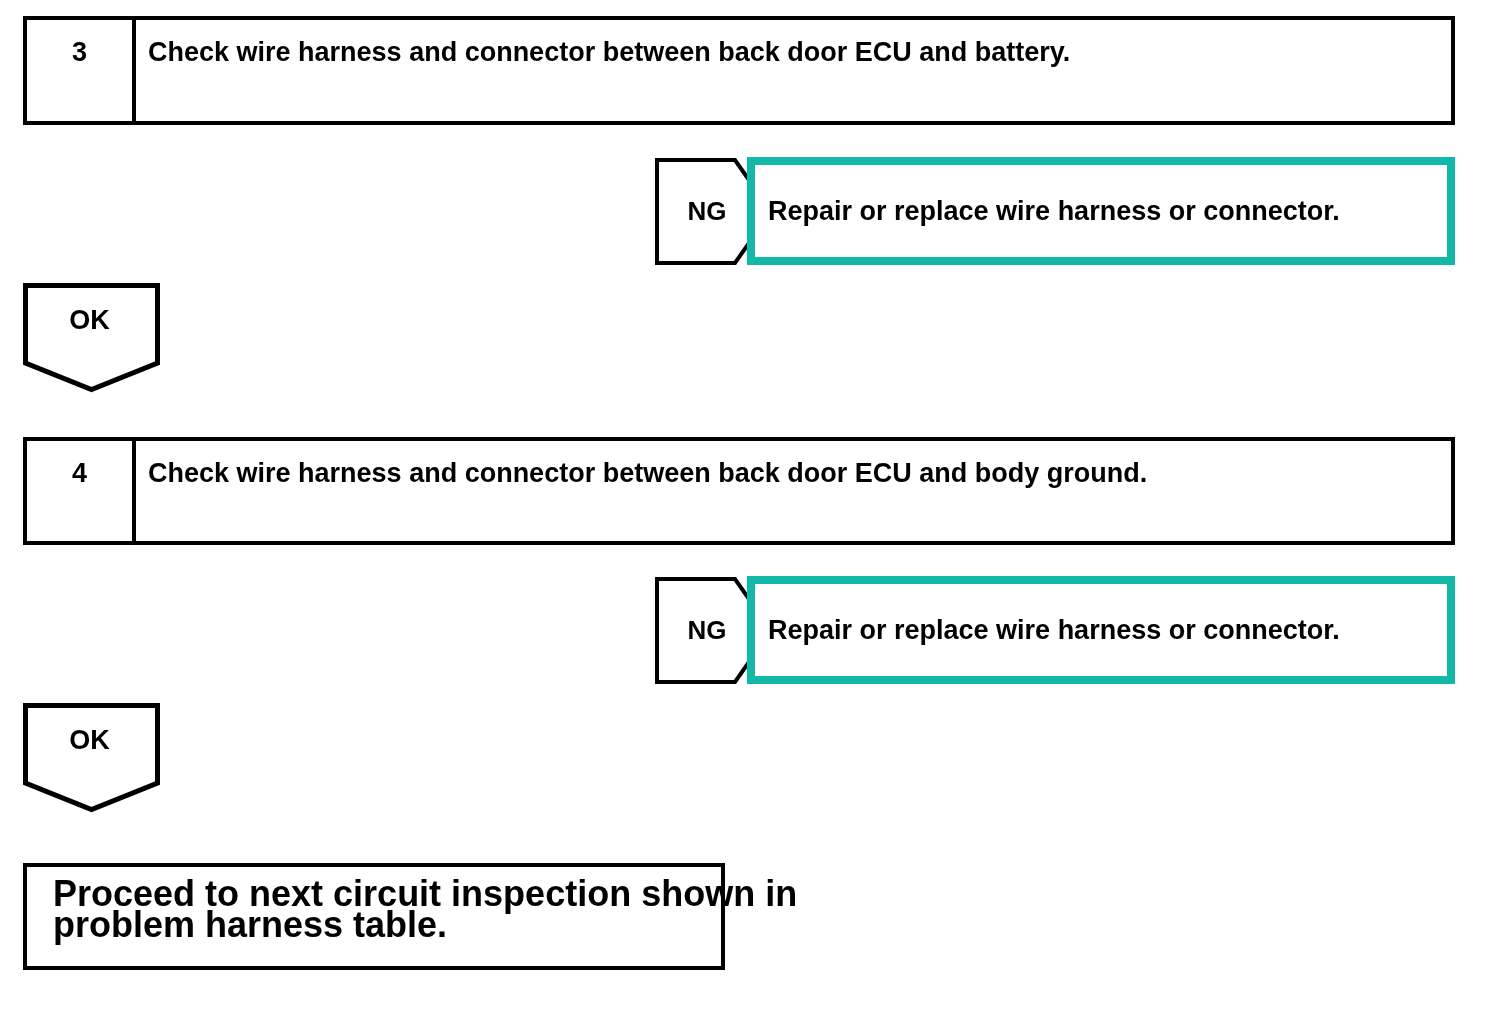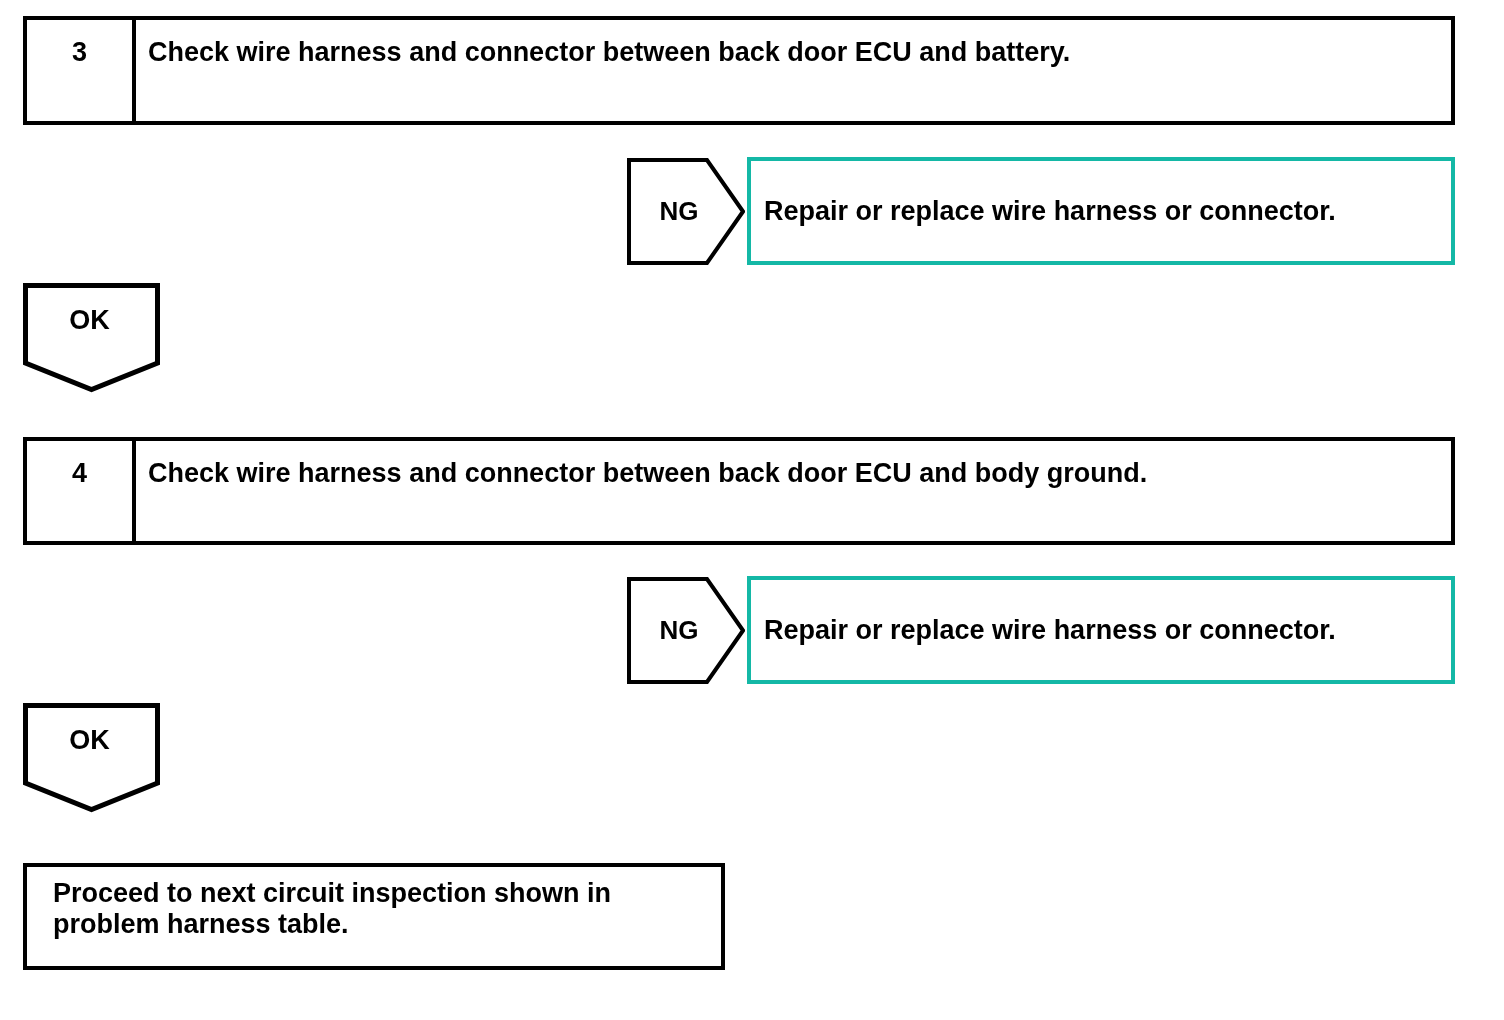--- a/index.html
+++ b/index.html
@@ -36,42 +36,42 @@
   .step-text {
     flex: 1;
     padding: 19px 8px 16px 12px;
     font-size: 27px;
     line-height: 27px;
     white-space: nowrap;
     overflow: hidden;
   }
   .ng-wrap {
     position: absolute;
-    left: 627px;
+    left: 655px;
     width: 118px;
     height: 107px;
   }
   .ng-wrap.row-a { top: 158px; }
   .ng-wrap.row-b { top: 577px; }
   .ng-wrap svg { position: absolute; left: 0; top: 0; }
   .ng-text {
     position: absolute;
     left: 0; top: 0;
     width: 104px; height: 100%;
     display: flex;
     align-items: center;
     justify-content: center;
     font-size: 26px;
   }
   .result-box {
     position: absolute;
     left: 747px;
     width: 708px;
     height: 108px;
-    border: 4px solid #14b8a6;
+    border: 8px solid #14b8a6;
     background: #fff;
     box-sizing: border-box;
     display: flex;
     align-items: center;
     padding-left: 13px;
     font-size: 27px;
     white-space: nowrap;
     overflow: hidden;
   }
   .result-box.row-a { top: 157px; }
@@ -97,21 +97,21 @@
   .final-box {
     position: absolute;
     left: 23px;
     top: 863px;
     width: 702px;
     height: 107px;
     border: 4px solid #000;
     background: #fff;
     box-sizing: border-box;
     padding: 11px 8px 8px 26px;
-    font-size: 27px;
+    font-size: 36px;
     line-height: 31px;
   }
   .final-line { white-space: nowrap; }
 </style>
 </head>
 <body>
 
 <div class="canvas">
 
   <div class="step-box row-a">

